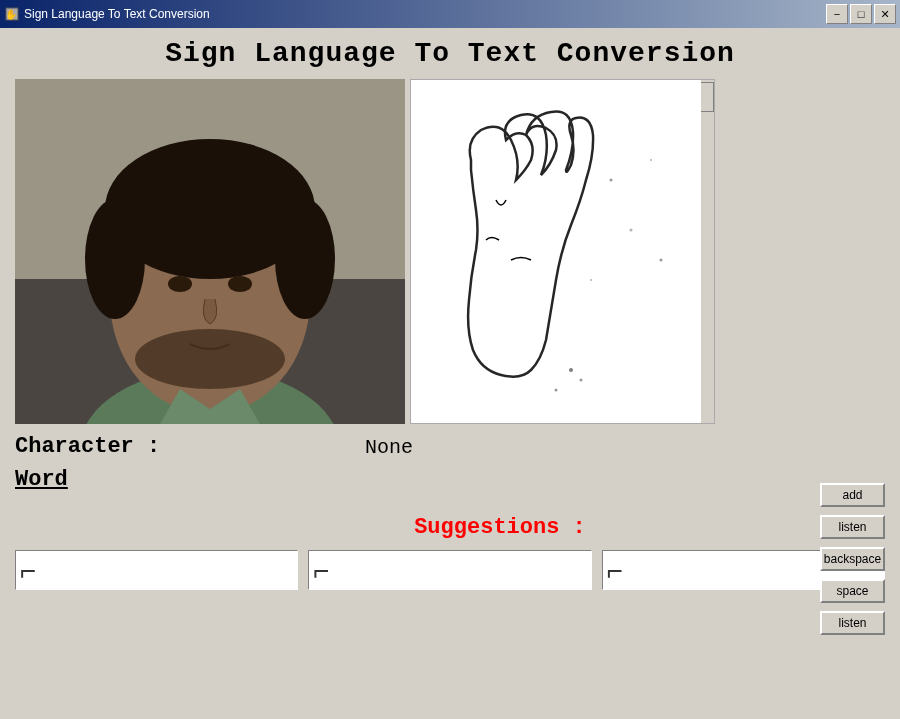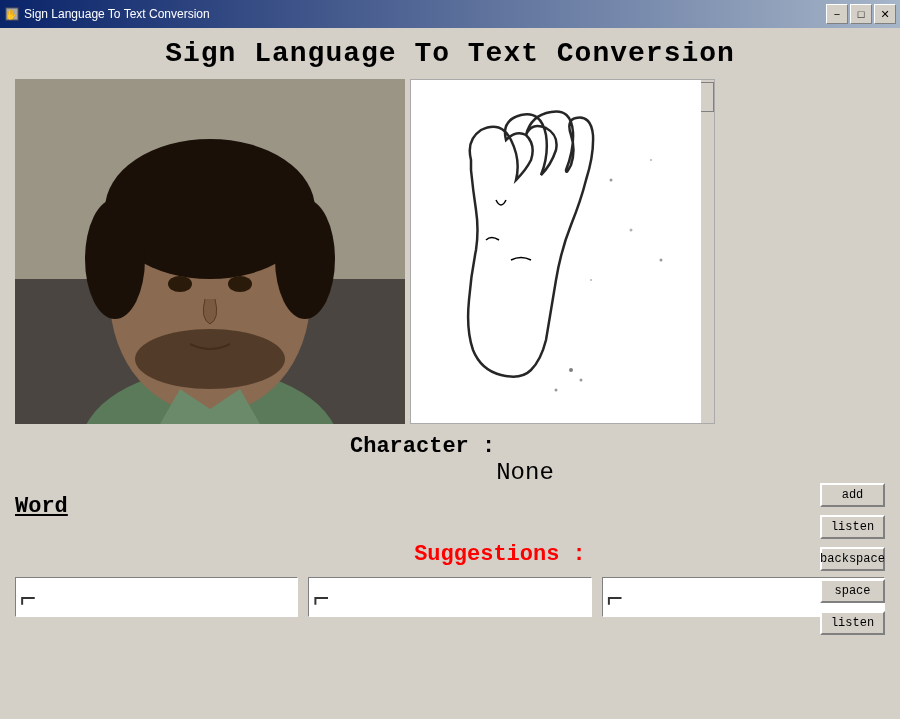--- a/index.html
+++ b/index.html
@@ -130,35 +130,34 @@
       position: relative;
     }
 
     .info-section {
       margin-top: 5px;
       position: relative;
     }
 
     .info-row {
       display: flex;
-      align-items: center;
+      align-items: flex-end;
       margin-bottom: 8px;
-      flex-direction: column;
     }
 
     .info-label {
       font-size: 22px;
       font-weight: bold;
       font-family: 'Courier New', Courier, monospace;
       color: black;
       min-width: 200px;
     }
 
     .info-value {
-      font-size: 24px;
+      font-size: 20px;
       font-family: 'Courier New', Courier, monospace;
       color: black;
       margin-left: 150px;
     }
 
     .suggestions-label {
       font-size: 22px;
       font-weight: bold;
       font-family: 'Courier New', Courier, monospace;
       color: red;
@@ -215,21 +214,21 @@
 
     .action-btn {
       width: 65px;
       height: 24px;
       background: #d4d0c8;
       border: 2px solid;
       border-top-color: #ffffff;
       border-left-color: #ffffff;
       border-right-color: #808080;
       border-bottom-color: #808080;
-      font-family: Liberation Mono, monospace;
+      font-family: Liberation Sans, sans-serif;
       font-size: 12px;
       cursor: pointer;
       display: flex;
       align-items: center;
       justify-content: center;
       color: black;
     }
 
     .word-row {
       display: flex;

